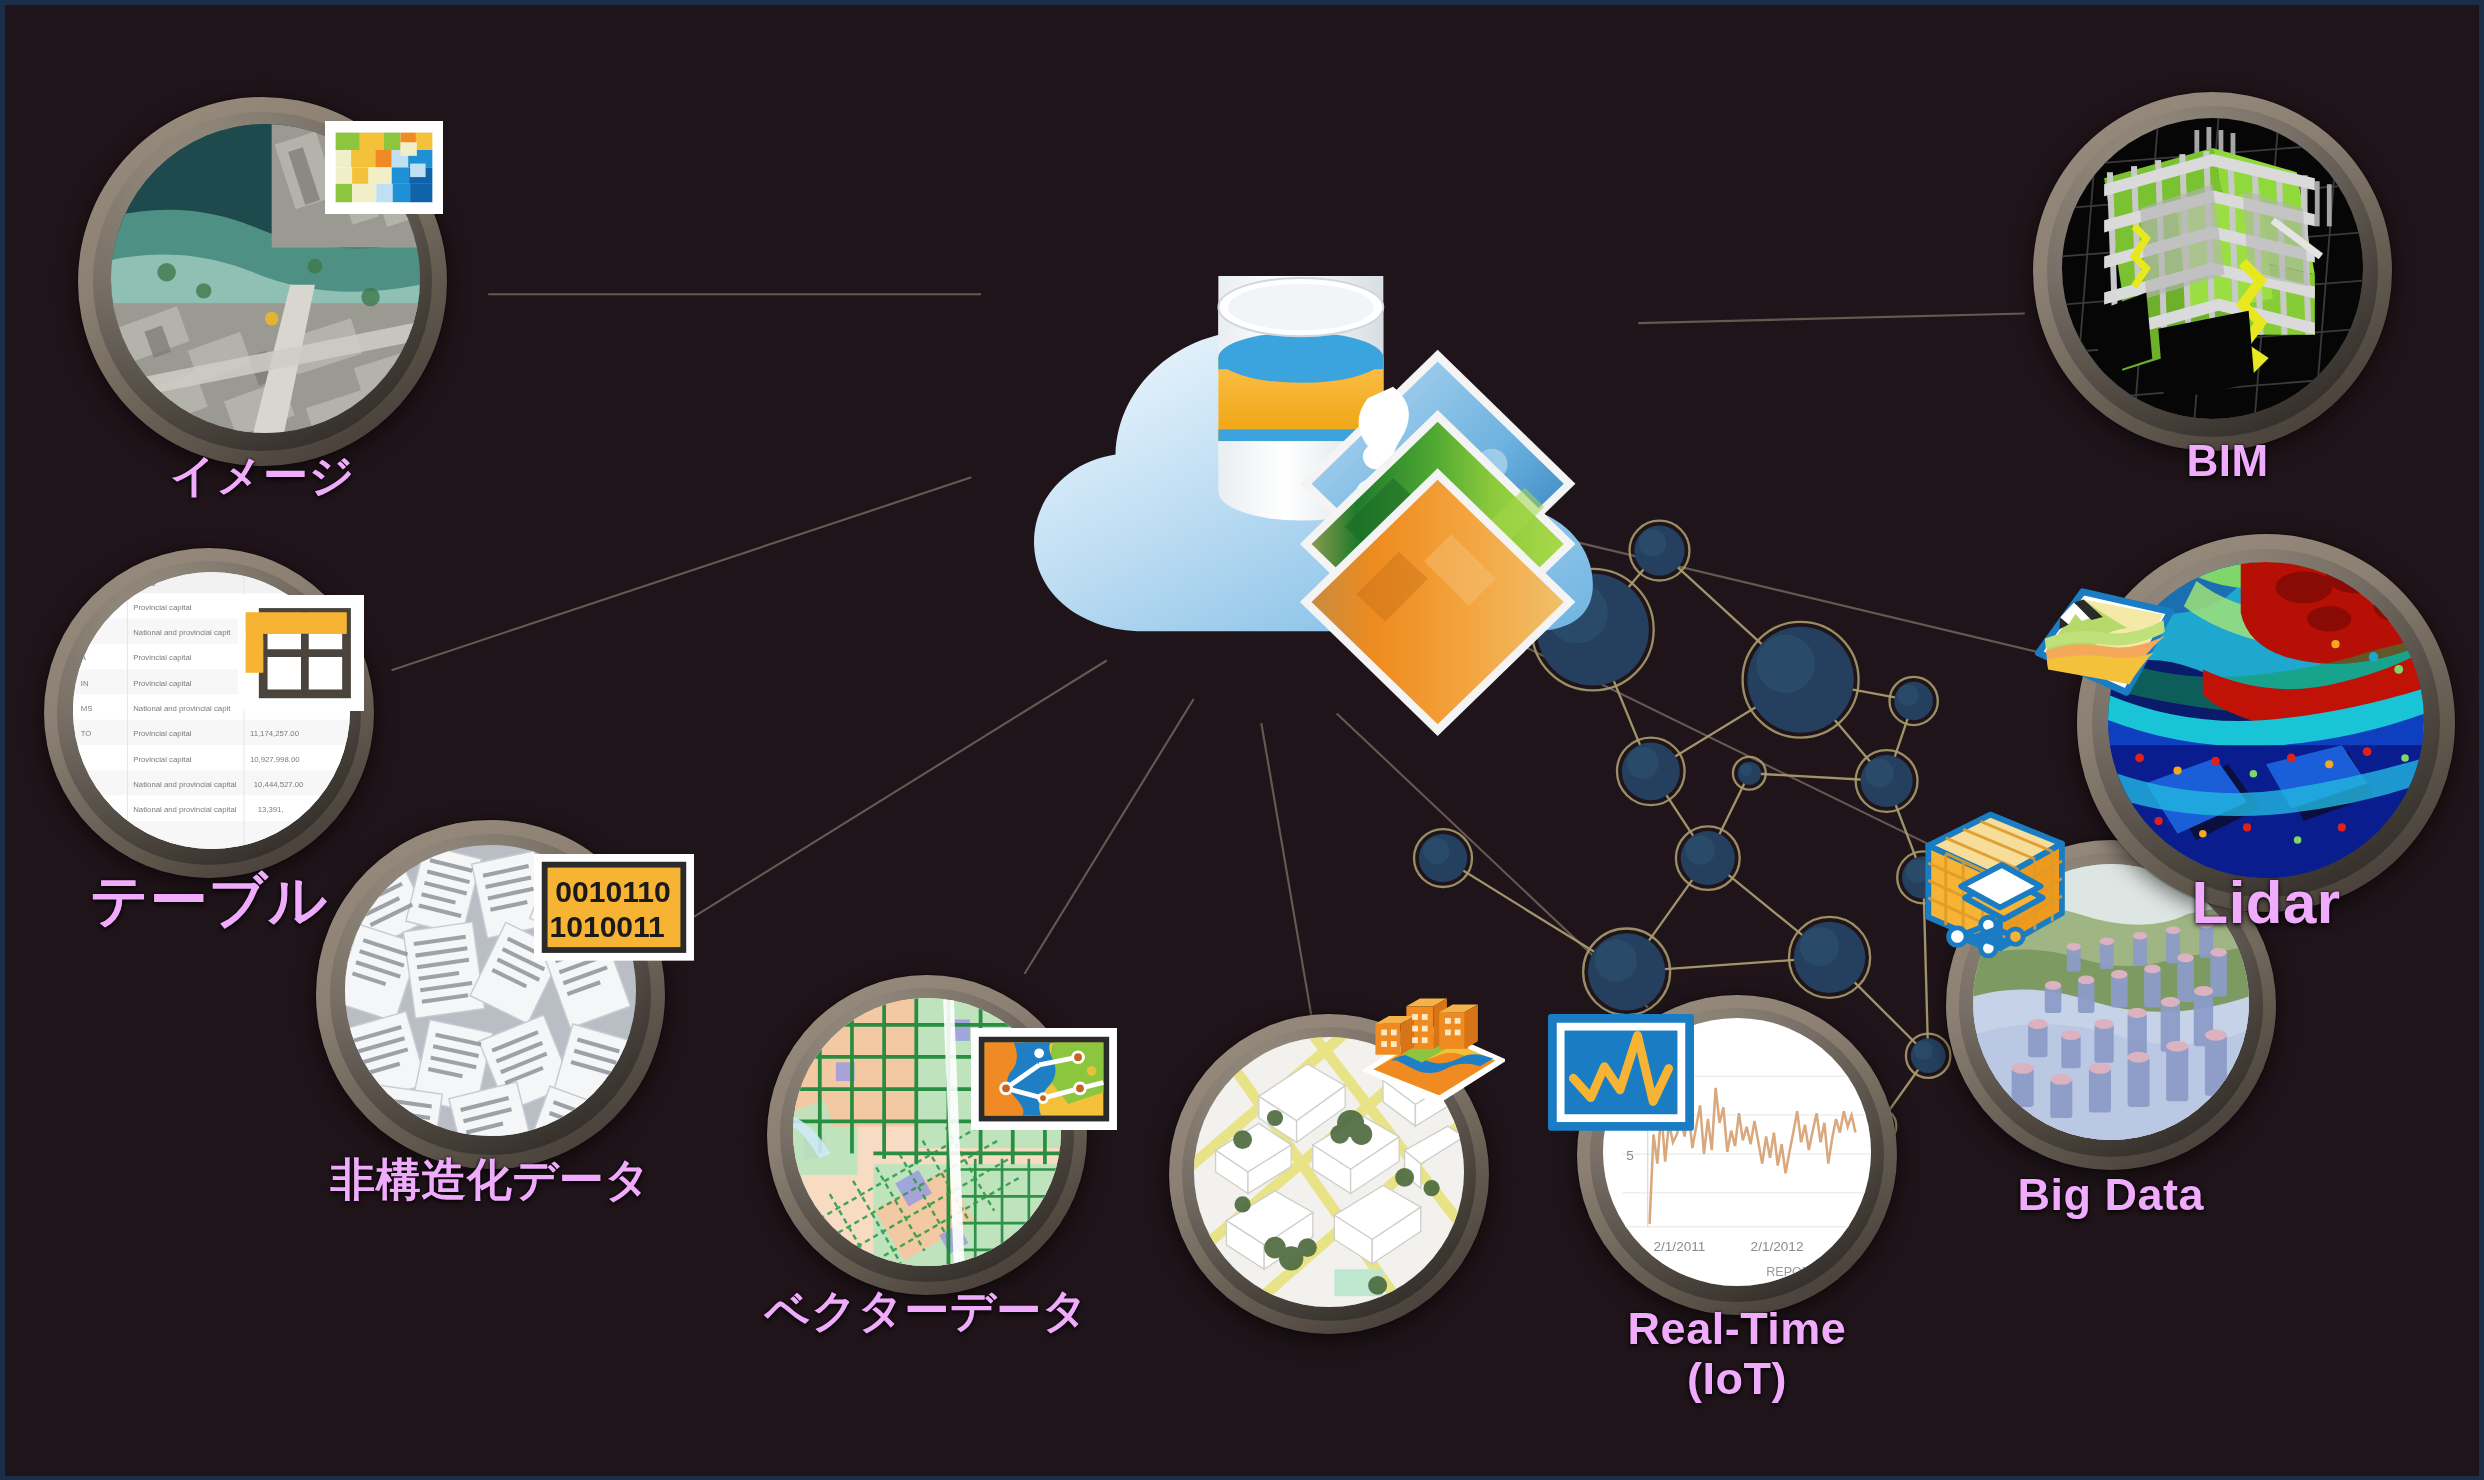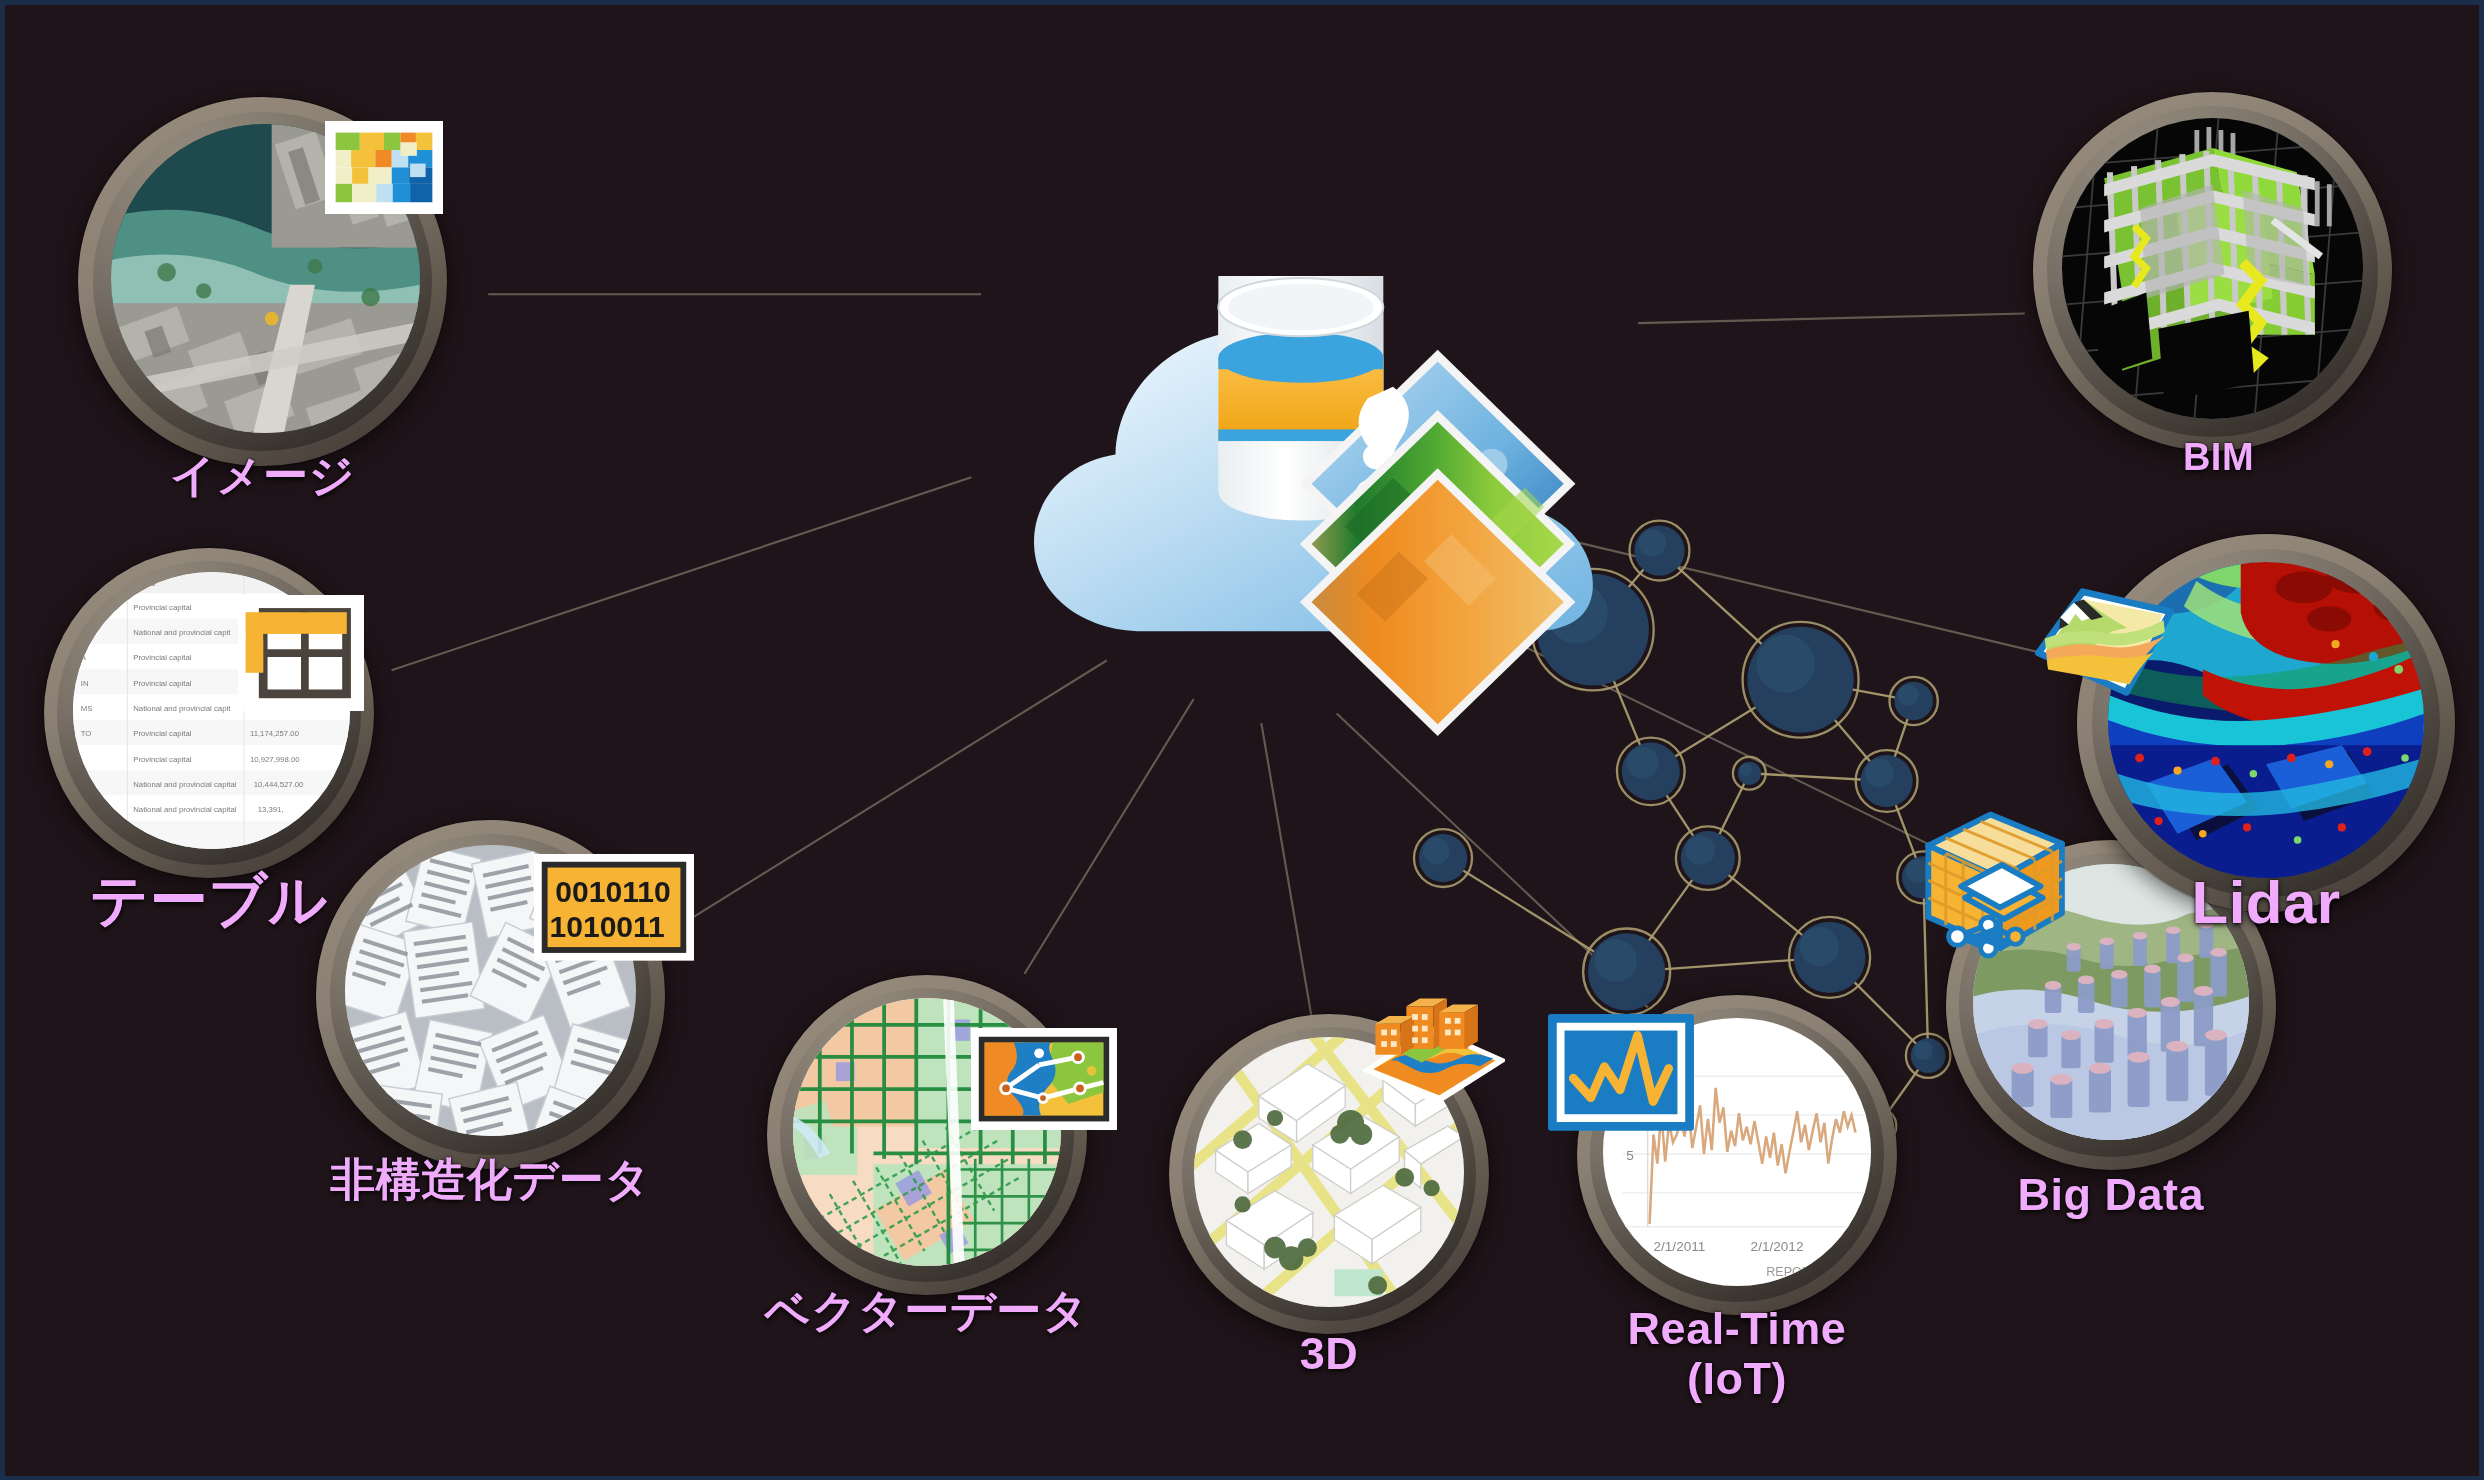--- a/index.html
+++ b/index.html
@@ -565,21 +565,20 @@
             <rect x="100" y="32" width="6" height="6"></rect>
           <rect x="90" y="44" width="6" height="6"></rect>
             <rect x="100" y="44" width="6" height="6"></rect>
           <rect x="24" y="44" width="6" height="6"></rect>
             <rect x="34" y="44" width="6" height="6"></rect>
           <rect x="24" y="56" width="6" height="6"></rect>
             <rect x="34" y="56" width="6" height="6"></rect>
         </g>
       </svg>
     </div>
-    <div class="caption" style="left:0px;top:315px;width:320px;font-size:45px;">3D</div>
   </div>
 
   <div class="node" style="left:1572px;top:990px;width:320px;height:320px;">
     <div class="ring" style="width:320px;height:320px;"></div>
     <div class="photo" style="left:26px;top:23px;width:268px;height:268px;">
       <svg viewBox="0 0 276 276">
         <rect width="276" height="276" fill="#ffffff"></rect>
         <g stroke="#eeeeee" stroke-width="1.5">
           <line x1="20" y1="60" x2="276" y2="60"></line>
           <line x1="20" y1="100" x2="276" y2="100"></line>
@@ -852,21 +851,21 @@
         </g>
         <polygon points="26,30 50,22 54,52 28,60" fill="#b3b3b3" opacity=".65"></polygon>
         <polygon points="60,24 80,30 82,56 62,52" fill="#b3b3b3" opacity=".55"></polygon>
         <path d="M60 48 L66 54 L60 62 L66 68 L60 76 L66 80 L62 84" stroke="#e8e81e" stroke-width="3.4" fill="none"></path>
         <path d="M24 36 L28 40 L24 46 L28 50 L24 56" stroke="#e8e81e" stroke-width="2.4" fill="none"></path>
         <line x1="70" y1="34" x2="86" y2="46" stroke="#e4e4e4" stroke-width="2.4"></line>
         <polygon points="12,64 28,58 30,80 12,86" fill="#060606"></polygon>
         <polygon points="32,70 62,64 64,88 34,94" fill="#060606"></polygon>
       </svg>
     </div>
-    <div class="caption" style="left:6px;top:344px;width:359px;font-size:38px;">BIM</div>
+    <div class="caption" style="left:15px;top:344px;width:359px;font-size:44px;">BIM</div>
   </div>
 
   <div id="cloud">
     <svg viewBox="0 0 740 560">
       <defs>
         <linearGradient id="cg" x1="0" y1="0" x2="1" y2="1">
           <stop offset="0%" stop-color="#f4fbff"></stop>
           <stop offset="45%" stop-color="#bcdcf2"></stop>
           <stop offset="100%" stop-color="#6fb4e2"></stop>
         </linearGradient>

